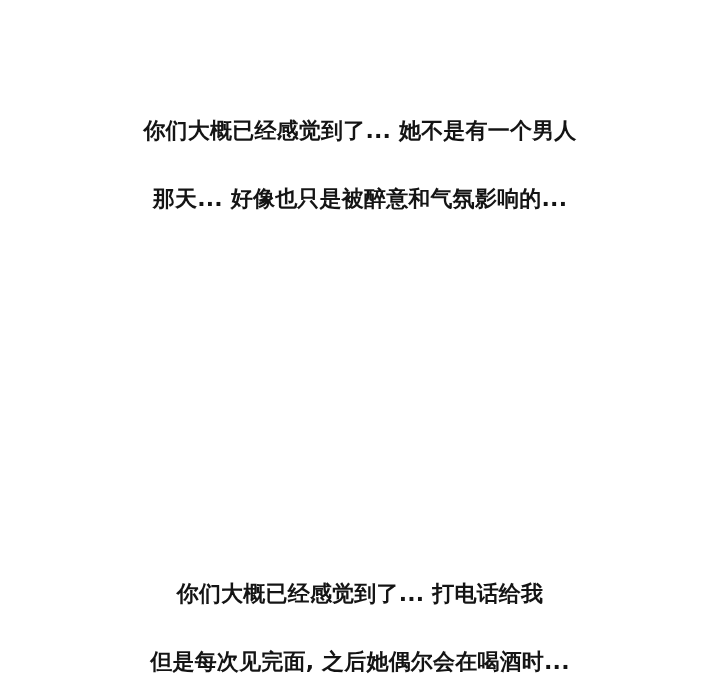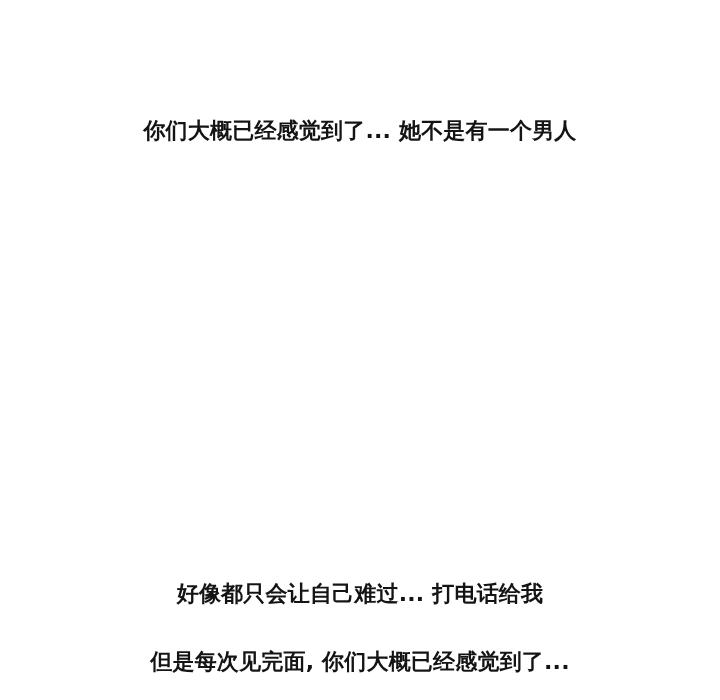--- a/index.html
+++ b/index.html
@@ -43,21 +43,22 @@
     display: block;
   }
 </style>
 </head>
 <body>
 
 <div class="page">
 
   <div class="text-block block-top">
     <span class="line">你们大概已经感觉到了... 她不是有一个男人</span>
+    <span class="line">那天... 好像也只是被醉意和气氛影响的...</span>
   </div>
 
   <div class="text-block block-bottom">
-    <span class="line">好像都只会让自己难过... 打电话给我</span>
-    <span class="line">但是每次见完面, 你们大概已经感觉到了...</span>
+    <span class="line">你们大概已经感觉到了... 打电话给我</span>
+    <span class="line">但是每次见完面, 之后她偶尔会在喝酒时...</span>
     
   </div>
 
 </div>
 
 </body></html>

